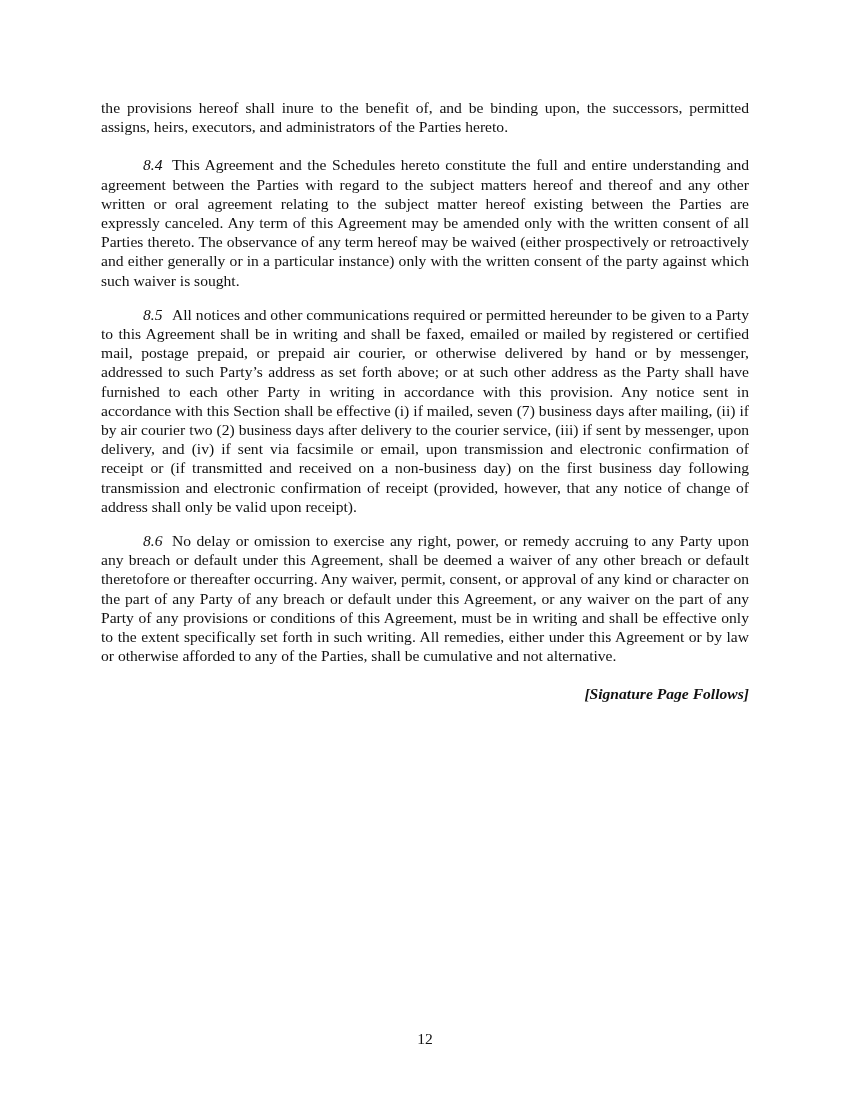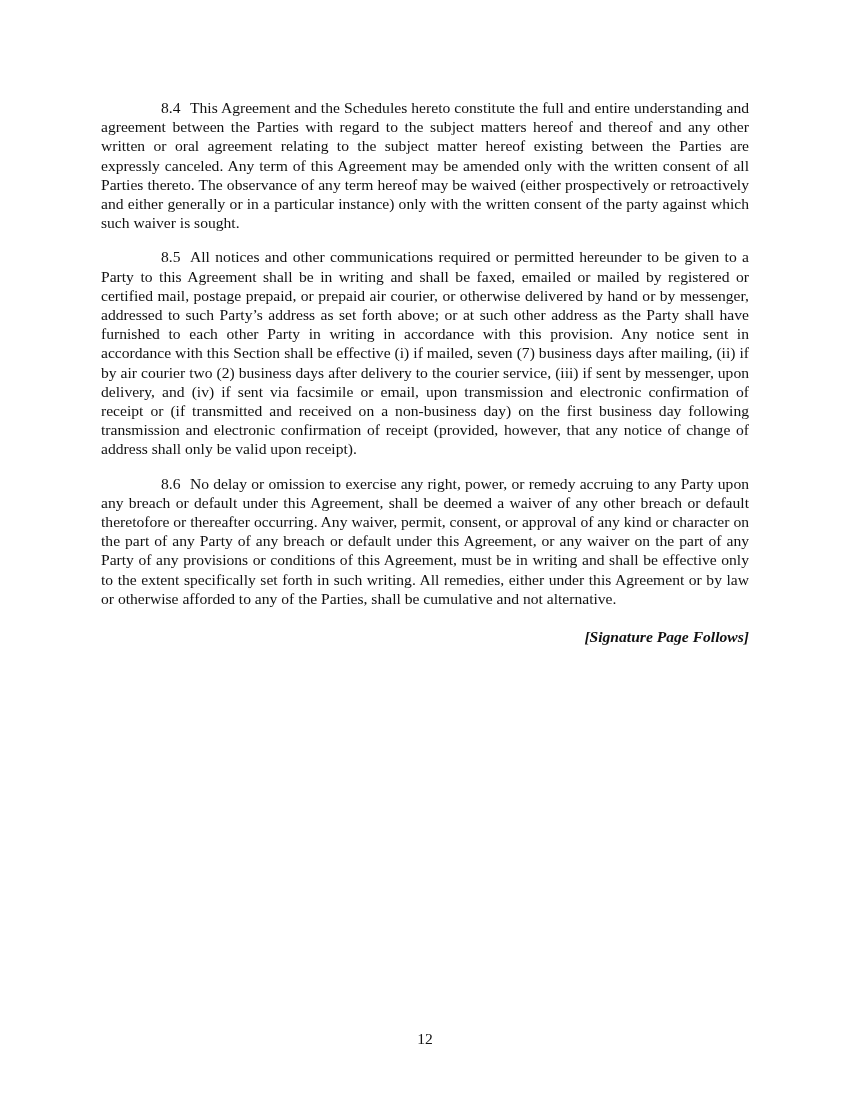--- a/index.html
+++ b/index.html
@@ -25,22 +25,23 @@
       font-size: 15.6px;
       line-height: 19.2px;
       text-align: justify;
       margin: 0 0 15px 0;
     }
     .para.first {
       margin-bottom: 19px;
     }
     .sec-num {
       display: inline-block;
-      margin-left: 60px;
+      margin-left: 42px;
       width: 29px;
+      font-style: italic;
     }
     .sig {
       font-size: 15.6px;
       font-weight: bold;
       font-style: italic;
       text-align: right;
       margin-top: 20px;
     }
     .page-number {
       position: absolute;
@@ -48,20 +49,21 @@
       left: 0;
       width: 850px;
       text-align: center;
       font-size: 15.6px;
     }
   </style>
 </head>
 <body>
 
 <div class="page">
+  <p class="para first">the provisions hereof shall inure to the benefit of, and be binding upon, the successors, permitted assigns, heirs, executors, and administrators of the Parties hereto.</p>
 
   <p class="para">
     <span class="sec-num">8.4</span><span>This Agreement and the Schedules hereto constitute the full and entire understanding and agreement between the Parties with regard to the subject matters hereof and thereof and any other written or oral agreement relating to the subject matter hereof existing between the Parties are expressly canceled.  Any term of this Agreement may be amended only with the written consent of all Parties thereto.  The observance of any term hereof may be waived (either prospectively or retroactively and either generally or in a particular instance) only with the written consent of the party against which such waiver is sought.</span>
   </p>
 
   <p class="para">
     <span class="sec-num">8.5</span><span>All notices and other communications required or permitted hereunder to be given to a Party to this Agreement shall be in writing and shall be faxed, emailed or mailed by registered or certified mail, postage prepaid, or prepaid air courier, or otherwise delivered by hand or by messenger, addressed to such Party’s address as set forth above; or at such other address as the Party shall have furnished to each other Party in writing in accordance with this provision.  Any notice sent in accordance with this Section shall be effective (i) if mailed, seven (7) business days after mailing, (ii) if by air courier two (2) business days after delivery to the courier service, (iii) if sent by messenger, upon delivery, and (iv) if sent via facsimile or email, upon transmission and electronic confirmation of receipt or (if transmitted and received on a non-business day) on the first business day following transmission and electronic confirmation of receipt (provided, however, that any notice of change of address shall only be valid upon receipt).</span>
   </p>
 
   <p class="para">

